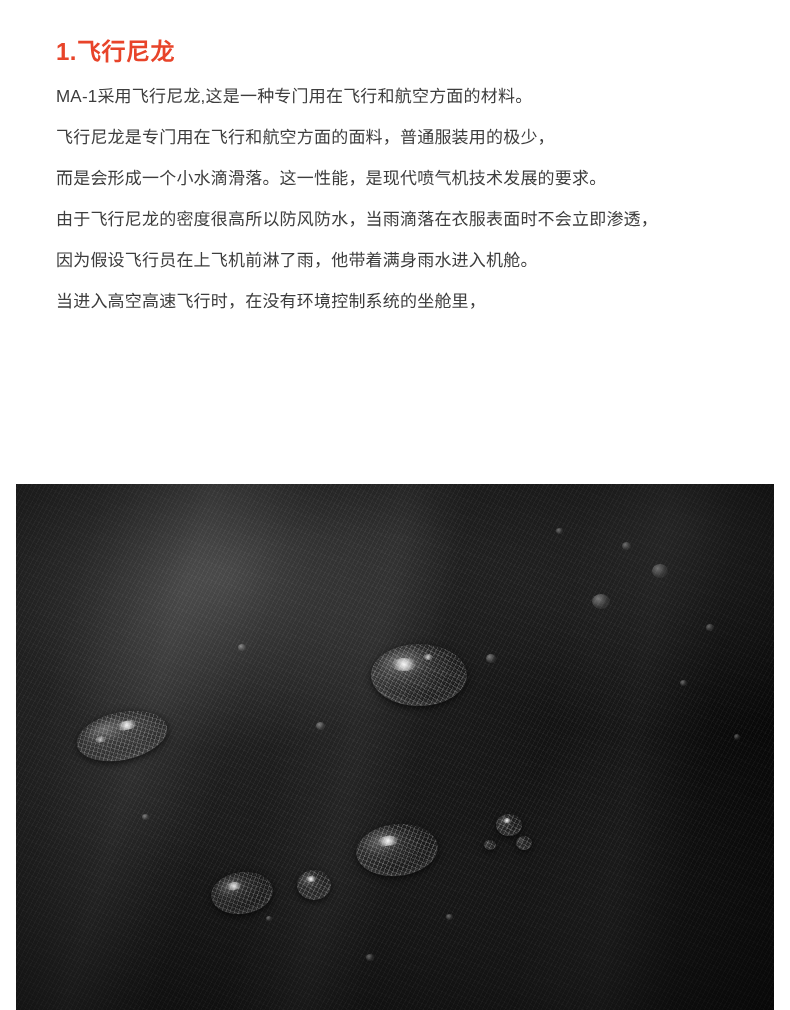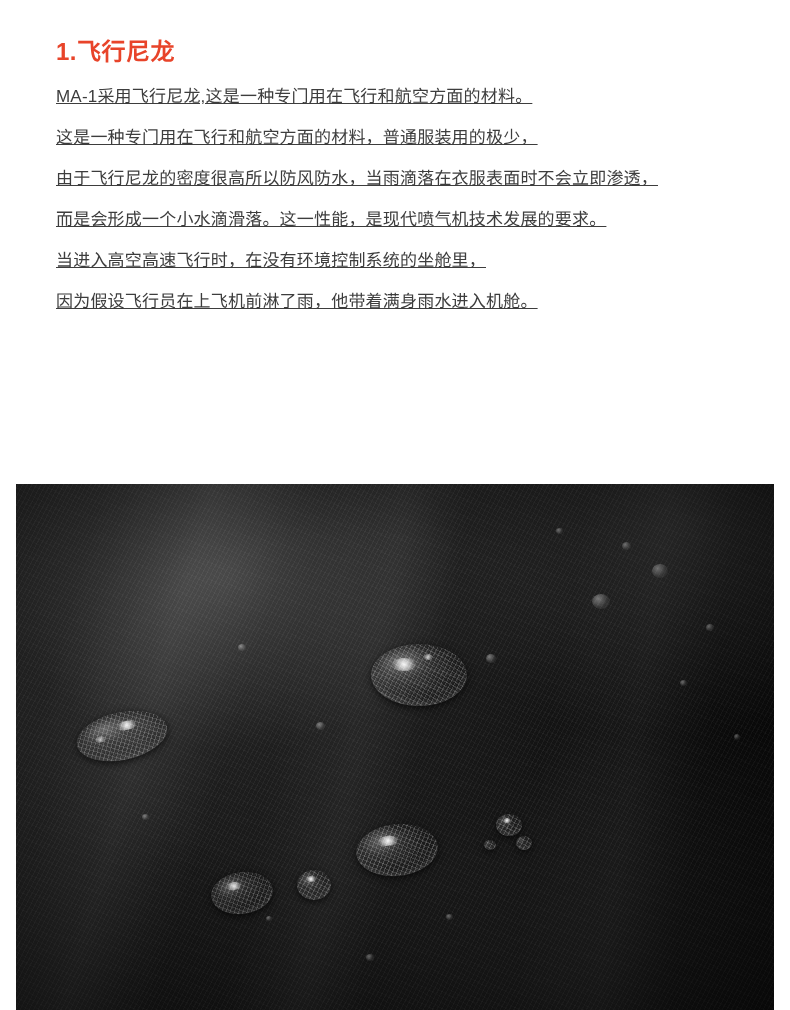--- a/index.html
+++ b/index.html
@@ -39,21 +39,20 @@
     top: 80px;
     width: 690px;
   }
   .body-copy p {
     margin: 0 0 7px 0;
     font-size: 17px;
     line-height: 34px;
     color: #3d3d3d;
     letter-spacing: 0.2px;
     white-space: nowrap;
-    text-decoration: underline;
   }
   .photo-wrap {
     position: absolute;
     left: 16px;
     top: 484px;
     width: 758px;
     height: 526px;
     overflow: hidden;
     background: #0a0a0a;
   }
@@ -128,25 +127,25 @@
 </style>
 </head>
 <body>
 
 <div class="page">
 
   <h1 class="heading">1.飞行尼龙</h1>
 
   <div class="body-copy">
     <p>MA-1采用飞行尼龙,这是一种专门用在飞行和航空方面的材料。</p>
-    <p>这是一种专门用在飞行和航空方面的材料，普通服装用的极少，</p>
+    <p>飞行尼龙是专门用在飞行和航空方面的面料，普通服装用的极少，</p>
+    <p>而是会形成一个小水滴滑落。这一性能，是现代喷气机技术发展的要求。</p>
     <p>由于飞行尼龙的密度很高所以防风防水，当雨滴落在衣服表面时不会立即渗透，</p>
-    <p>而是会形成一个小水滴滑落。这一性能，是现代喷气机技术发展的要求。</p>
+    <p>因为假设飞行员在上飞机前淋了雨，他带着满身雨水进入机舱。</p>
     <p>当进入高空高速飞行时，在没有环境控制系统的坐舱里，</p>
-    <p>因为假设飞行员在上飞机前淋了雨，他带着满身雨水进入机舱。</p>
   </div>
 
   <div class="photo-wrap">
     <div class="photo">
       <div class="weave"></div>
       <div class="fold f1"></div>
       <div class="fold f2"></div>
       <div class="fold f3"></div>
 
       <div class="drop" style="left:355px; top:160px; width:96px; height:62px;">

